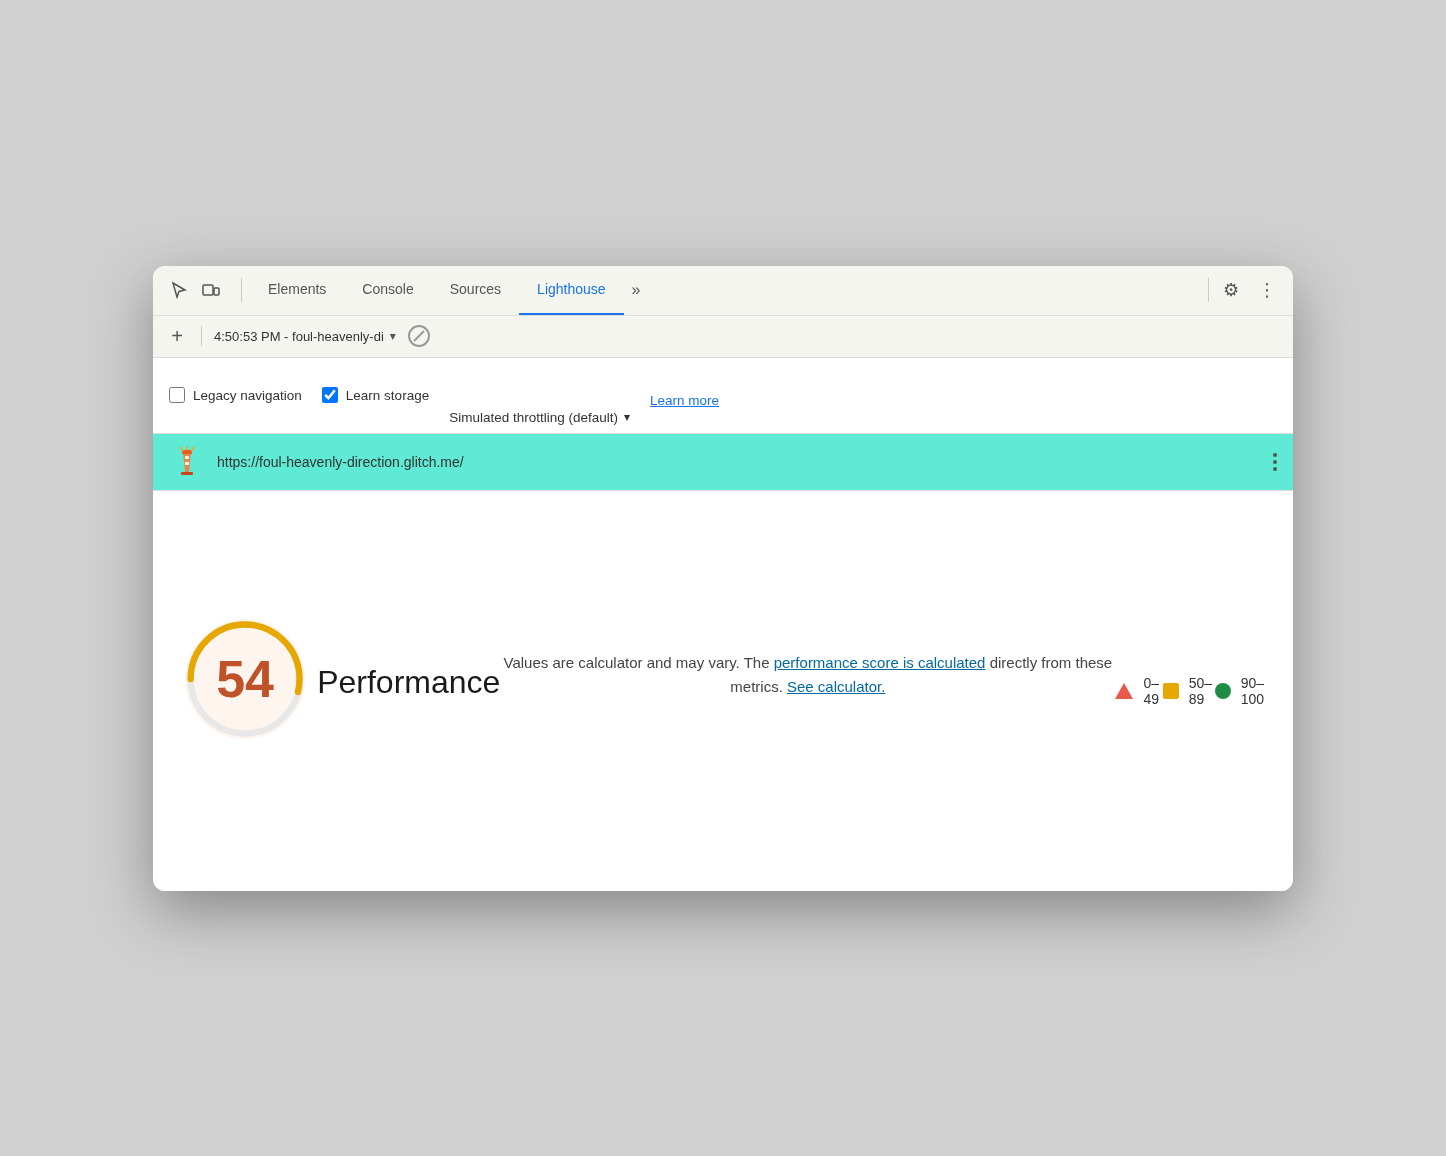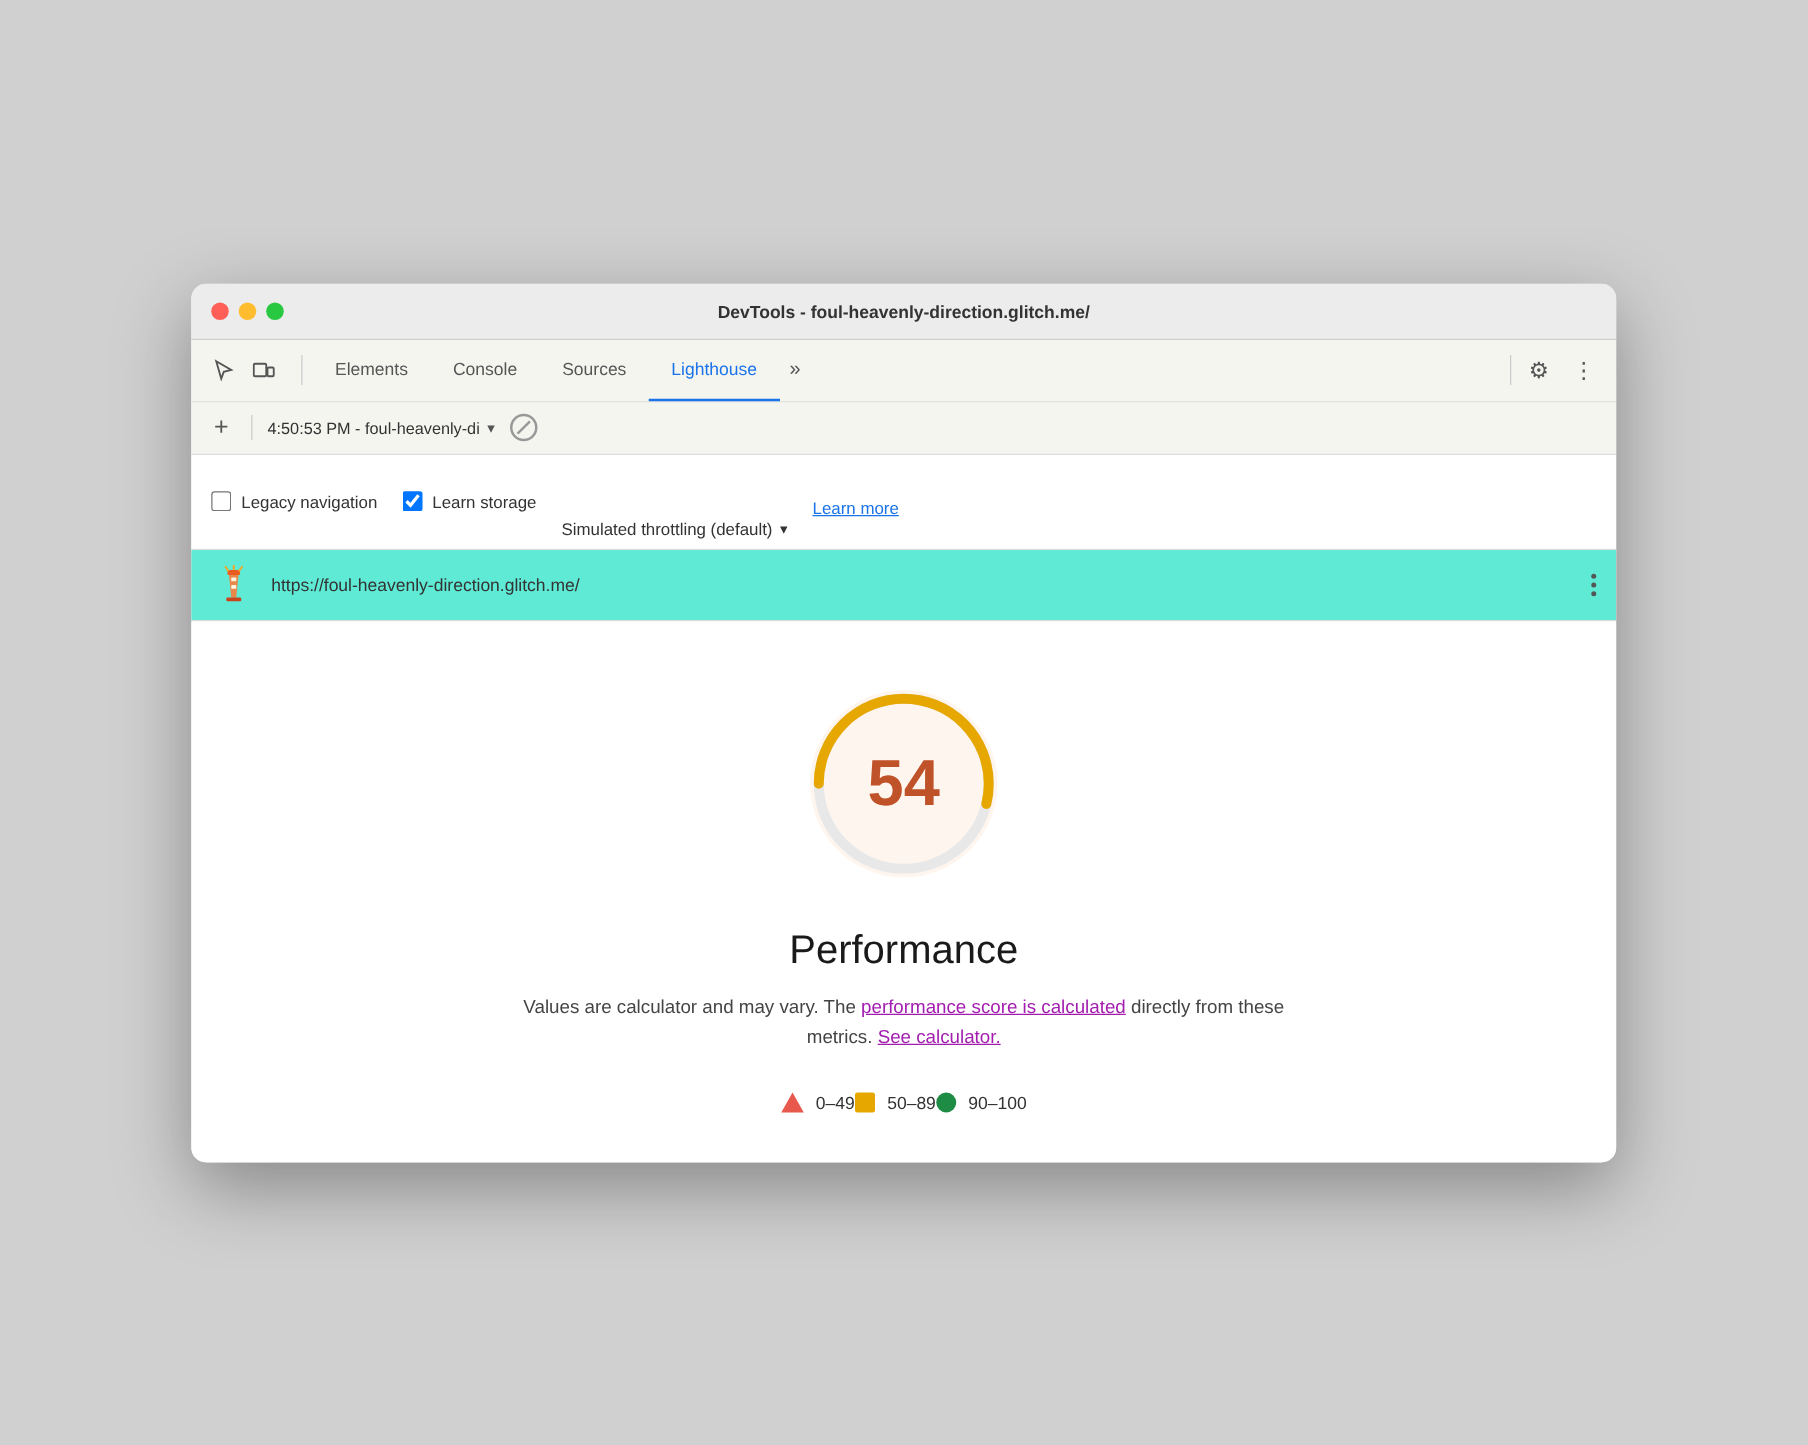--- a/index.html
+++ b/index.html
@@ -259,21 +259,21 @@
       align-items: center;
       gap: 3px;
     }
     .dot { width: 4px; height: 4px; border-radius: 50%; background: #555; }
 
     
     .main-content {
       background: #fff;
       padding: 40px 20px 40px;
       display: flex;
-      flex-direction: column;
+      flex-direction: row;
       align-items: center;
       min-height: 400px;
     }
 
     
     .score-container {
       position: relative;
       width: 180px;
       height: 180px;
       margin-bottom: 24px;
@@ -303,21 +303,21 @@
 
     .perf-desc {
       font-size: 15px;
       color: #444;
       text-align: center;
       max-width: 620px;
       line-height: 1.6;
       margin-bottom: 32px;
     }
     .perf-desc a {
-      color: #a21caf;
+      color: #0369a1;
       text-decoration: underline;
       cursor: pointer;
       text-align: center;
     }
 
     .score-legend {
       display: flex;
       align-items: flex-end;
     }
     .legend-item {
@@ -350,28 +350,20 @@
       height: 16px;
       border-radius: 50%;
       background: #1e8c45;
     }
   </style>
 </head>
 <body>
 
 <div class="window">
 
-  <div class="title-bar">
-    <div class="traffic-lights">
-      <div class="traffic-light tl-red"></div>
-      <div class="traffic-light tl-yellow"></div>
-      <div class="traffic-light tl-green"></div>
-    </div>
-    <span class="title-text">DevTools - foul-heavenly-direction.glitch.me/</span>
-  </div>
 
   <div class="toolbar">
     <div class="toolbar-icons">
       <div class="toolbar-icon-btn">
         <svg width="18" height="18" viewBox="0 0 18 18" fill="none">
           <path d="M3 2l12 7-6 1.5L7 16z" stroke="#555" stroke-width="1.5" fill="none"></path>
         </svg>
       </div>
       <div class="toolbar-icon-btn">
         <svg width="18" height="18" viewBox="0 0 18 18" fill="none">

